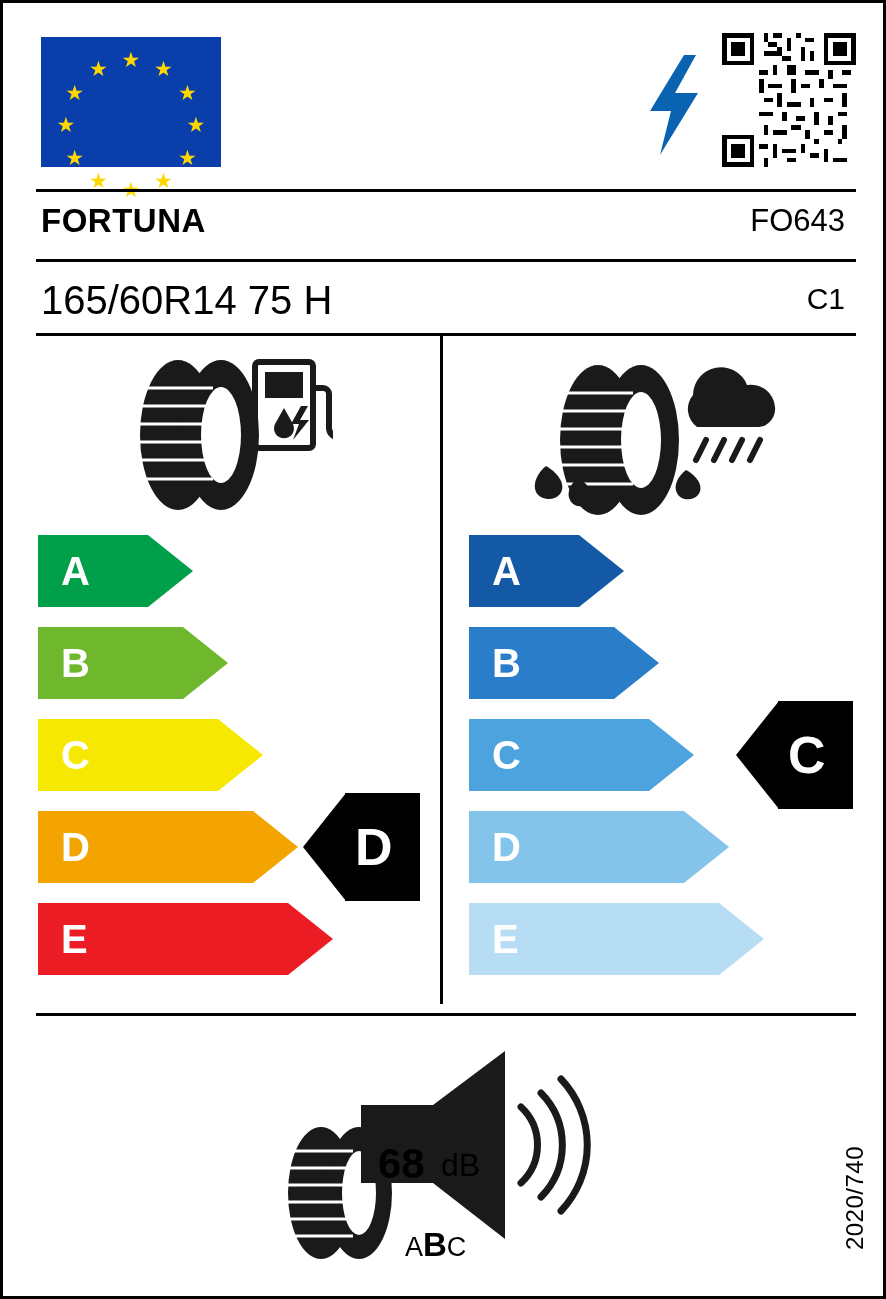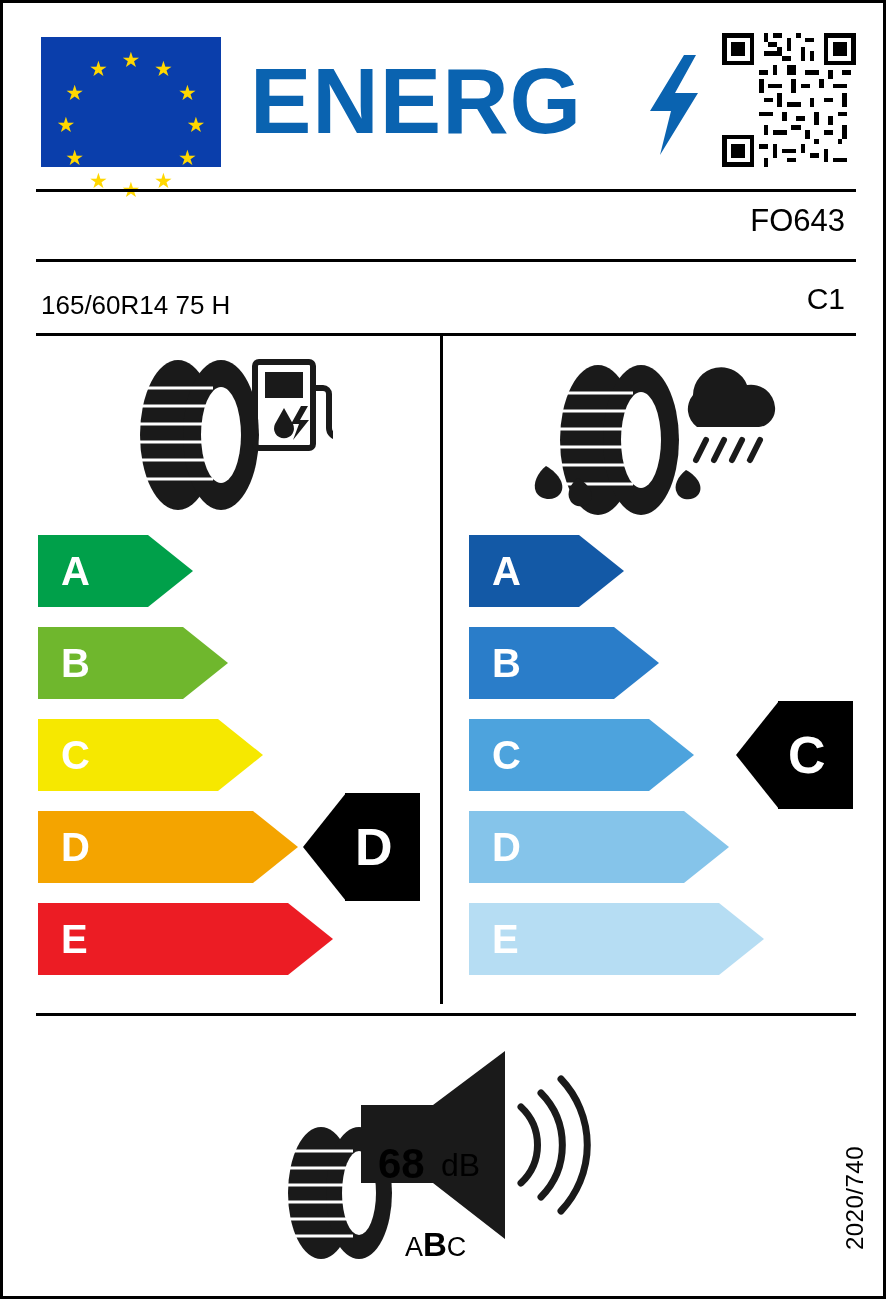--- a/index.html
+++ b/index.html
@@ -85,22 +85,21 @@
     letter-spacing: 0.5px;
   }
   .model {
     position: absolute;
     right: 38px; top: 200px;
     font-size: 31px;
   }
   .tire-size {
     position: absolute;
     left: 38px; top: 275px;
-    font-size: 26px;
-    margin-top: 12px;
+    font-size: 40px;
   }
   .tire-class {
     position: absolute;
     right: 38px; top: 279px;
     font-size: 30px;
   }
 
   
   .pic-fuel { position: absolute; left: 120px; top: 345px; width: 210px; height: 175px; }
   .pic-rain { position: absolute; left: 525px; top: 345px; width: 265px; height: 180px; }
@@ -219,21 +218,20 @@
       <span class="star" style="left:135.8px; top:109.5px;">★</span>
       <span class="star" style="left:112px; top:133.3px;">★</span>
       <span class="star" style="left:79.5px; top:142px;">★</span>
       <span class="star" style="left:47px; top:133.3px;">★</span>
       <span class="star" style="left:23.2px; top:109.5px;">★</span>
       <span class="star" style="left:14.5px; top:77px;">★</span>
       <span class="star" style="left:23.2px; top:44.5px;">★</span>
       <span class="star" style="left:47px; top:20.7px;">★</span>
     </div>
 
-    <div class="energy-word">ENERG</div>
 
     <svg class="bolt" viewBox="0 0 52 100">
       <polygon points="36,0 2,56 23,56 12,100 50,38 27,38 48,0" fill="#0a63b0"></polygon>
     </svg>
 
     <svg class="qr" viewBox="0 0 29 29" shape-rendering="crispEdges">
       <rect width="29" height="29" fill="#fff"></rect>
       <g fill="#000">
         <rect x="0" y="0" width="7" height="1"></rect>
           <rect x="0" y="6" width="7" height="1"></rect>
@@ -301,20 +299,21 @@
         <rect x="14" y="27" width="2" height="1"></rect>
           <rect x="9" y="27" width="1" height="2"></rect>
         <rect x="20" y="23" width="1" height="1"></rect>
           <rect x="25" y="23" width="1" height="1"></rect>
       </g>
     </svg>
   </div>
 
   <div class="hline" style="top:186px;"></div>
 
+  <div class="brand">FORTUNA</div>
   <div class="model">FO643</div>
 
   <div class="hline" style="top:256px;"></div>
 
   <div class="tire-size">165/60R14 75 H</div>
   <div class="tire-class">C1</div>
 
   <div class="hline" style="top:330px;"></div>
 
   <div class="vline" style="left:437px; top:333px; height:668px;"></div>

